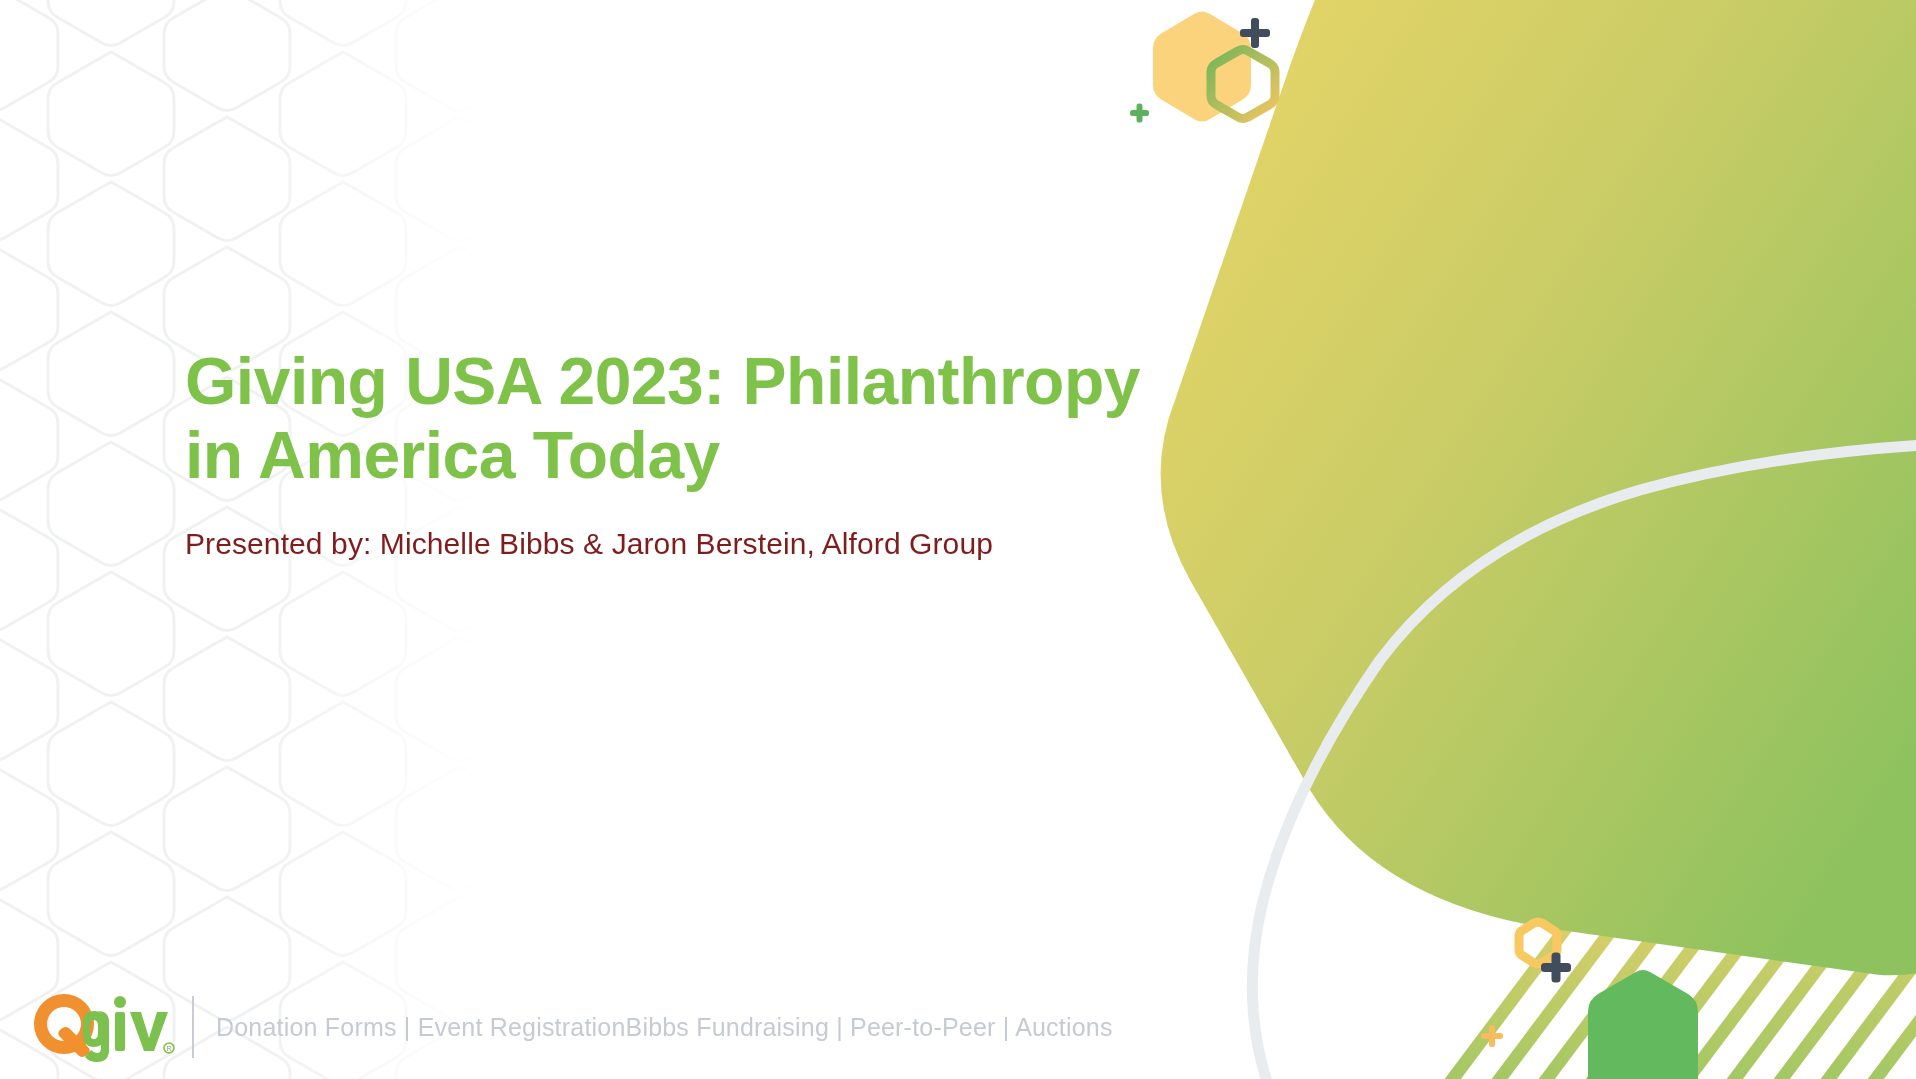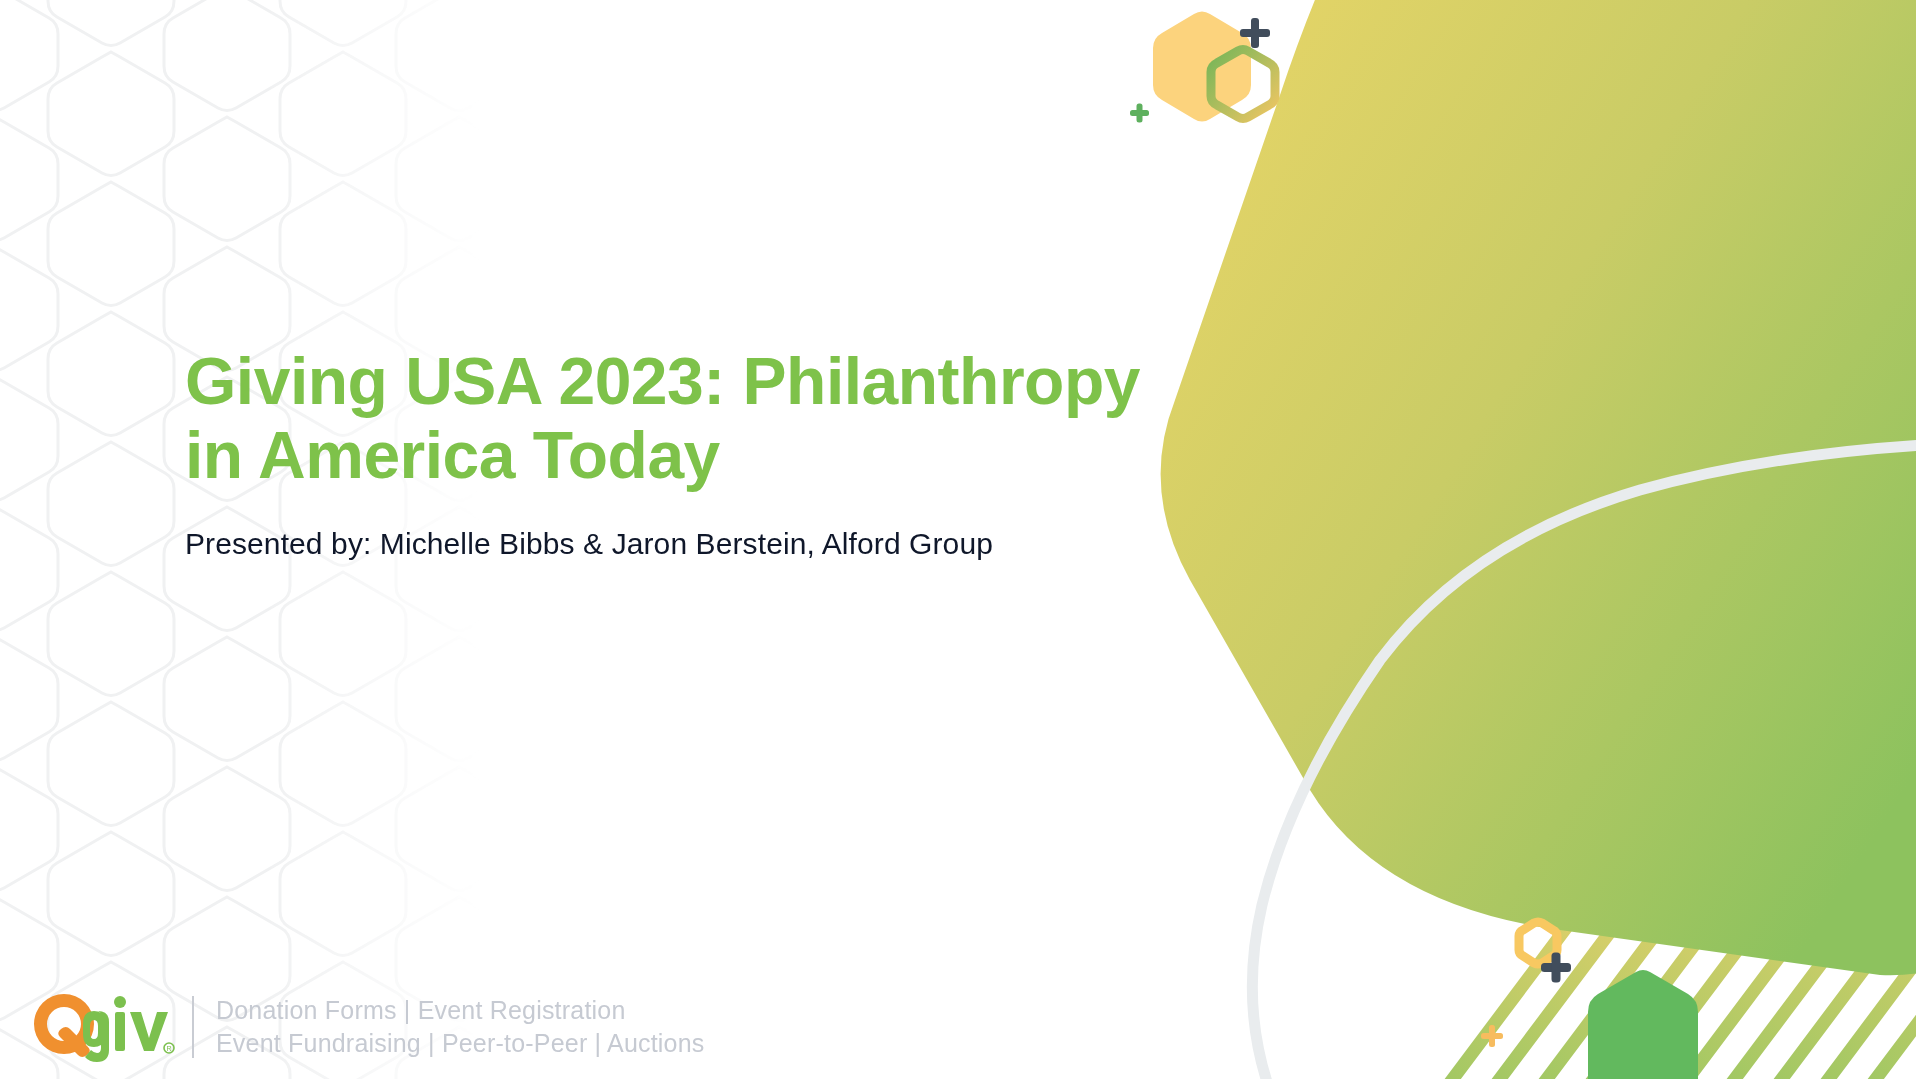--- a/index.html
+++ b/index.html
@@ -44,21 +44,21 @@
     color: #7ec24a;
     margin: 0 0 28px 0;
     max-width: 960px;
   }
   .presenter-line,
   .datetime-line {
     font-family: "Liberation Sans", sans-serif;
     font-weight: normal;
     font-size: 30px;
     line-height: 1.5;
-    color: #0f172a;
+    color: #7f1d1d;
     margin: 0;
     letter-spacing: 0.1px;
   }
   .presenter-line { margin-bottom: 22px; }
 
   
   .footer {
     position: absolute;
     left: 26px;
     bottom: 14px;
@@ -74,21 +74,21 @@
   }
   .footer-divider {
     width: 2px;
     height: 62px;
     background: #c9ccd3;
     margin: 0 22px 0 14px;
     flex: 0 0 auto;
   }
   .tagline {
     display: flex;
-    flex-direction: column;
+    flex-direction: row;
     justify-content: center;
   }
   .tagline-row {
     font-family: "Liberation Sans", sans-serif;
     font-size: 25px;
     line-height: 1.32;
     color: #c6cad2;
     white-space: nowrap;
     letter-spacing: 0.2px;
   }
@@ -257,18 +257,18 @@
 
         <circle fill="none" stroke="#7cc04e" stroke-width="1.6" cx="143" cy="59" r="5"></circle>
         <text x="143" y="62" font-family="Liberation Sans, sans-serif" font-size="7" fill="#7cc04e" text-anchor="middle">R</text>
       </svg>
     </div>
 
     <div class="footer-divider"></div>
 
     <div class="tagline">
       <div class="tagline-row">Donation Forms | Event Registration</div>
-      <div class="tagline-row">Event Fundraising | Peer-to-Peer | Auctions</div>
+      <div class="tagline-row">Bibbs Fundraising | Peer-to-Peer | Auctions</div>
     </div>
 
   </div>
 
 </div>
 
 </body></html>

